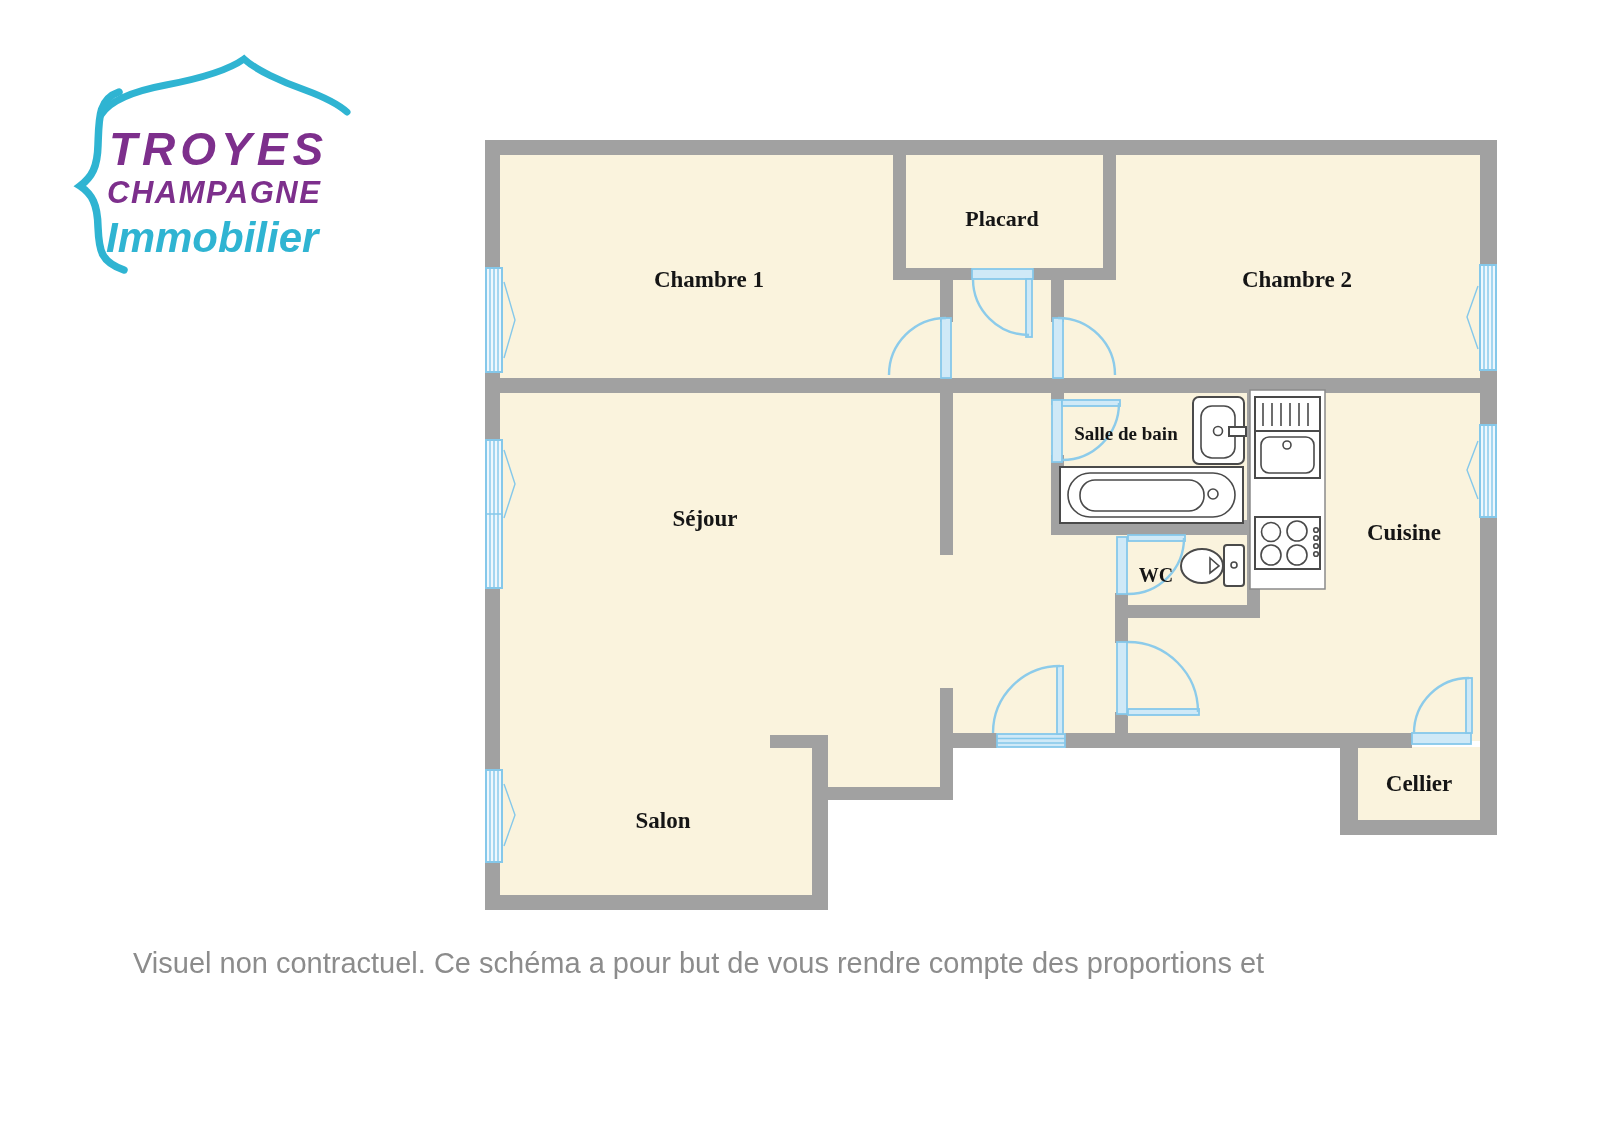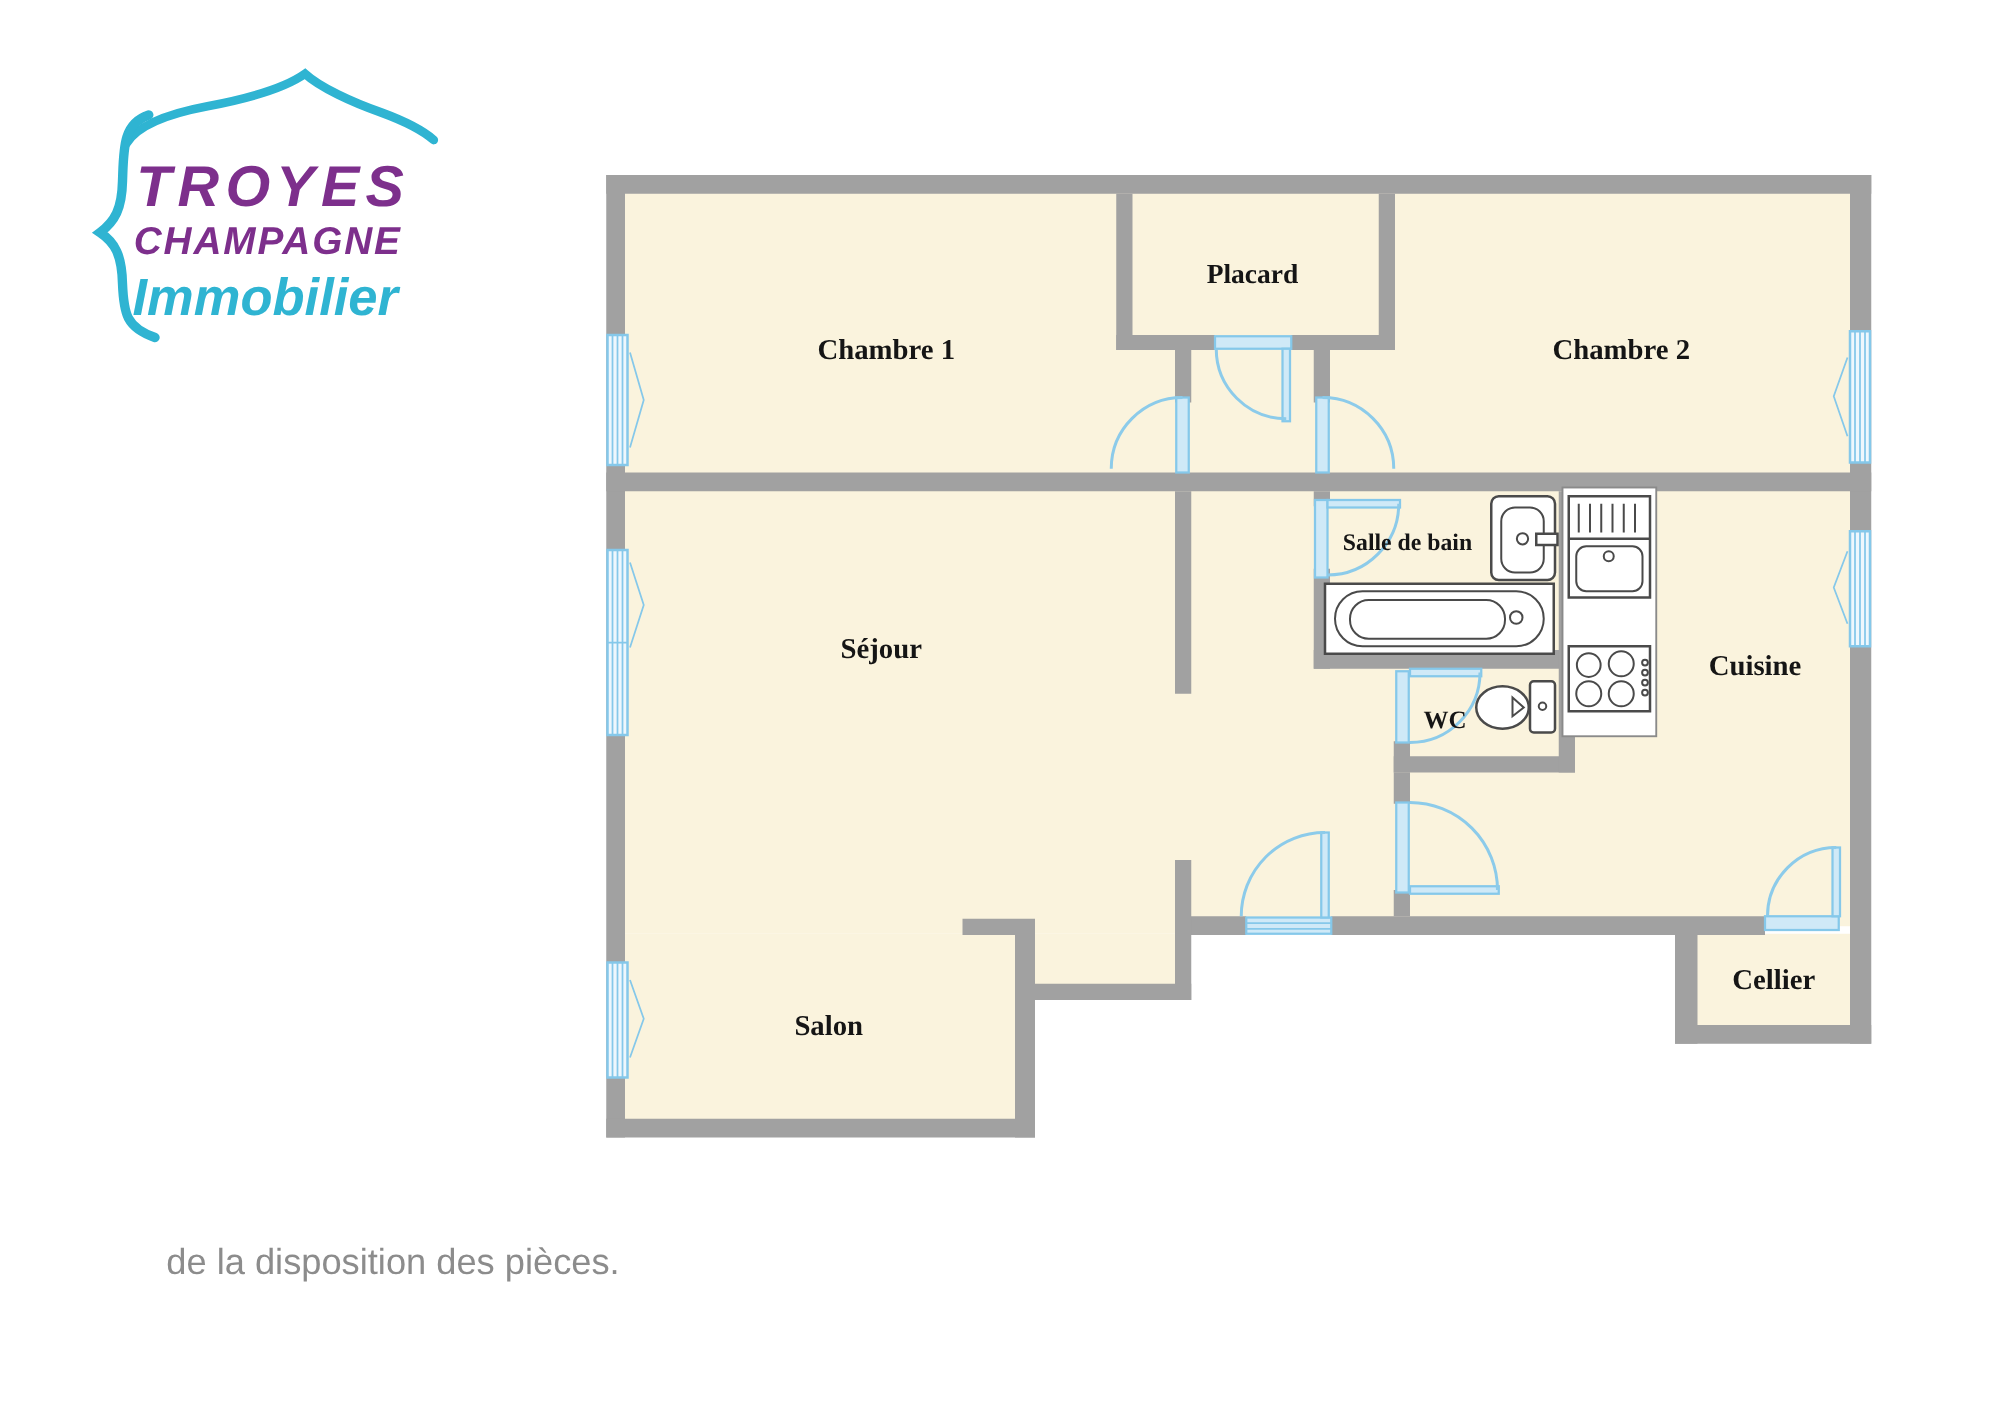--- a/index.html
+++ b/index.html
@@ -197,15 +197,14 @@
     <text class="room-label lbl-19" x="1126" y="440">Salle de bain</text>
     <text class="room-label lbl-23" x="705" y="526">Séjour</text>
     <text class="room-label lbl-20" x="1156" y="582">WC</text>
     <text class="room-label lbl-23" x="1404" y="540">Cuisine</text>
     <text class="room-label lbl-23" x="663" y="828">Salon</text>
     <text class="room-label lbl-23" x="1419" y="791">Cellier</text>
   </g>
 </svg>
 
 <div id="disclaimer">
-  <br>
-  <span>de la disposition des pièces.</span>
+  <span>Visuel non contractuel. Ce schéma a pour but de vous rendre compte des proportions et</span><br>
 </div>
 
 </body></html>

